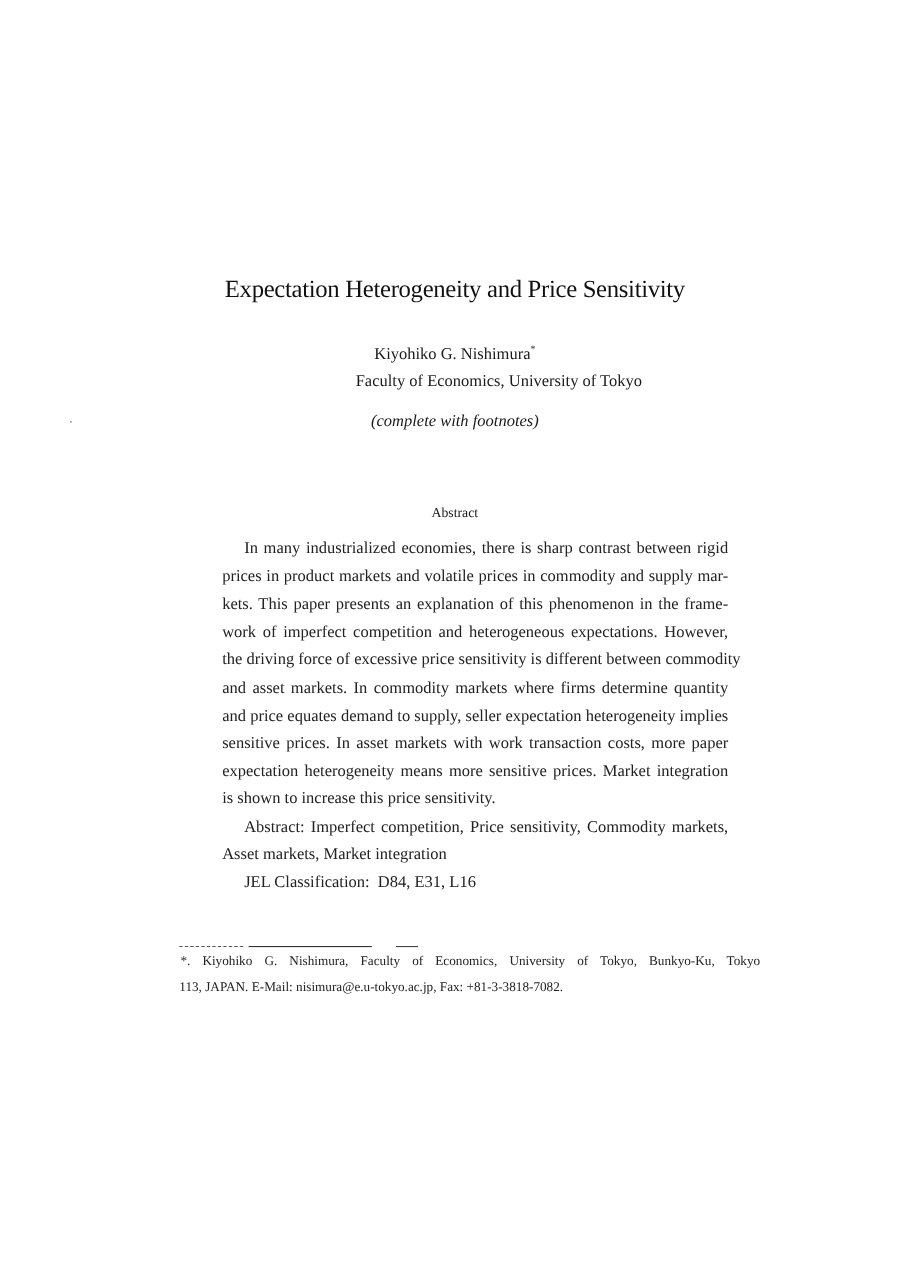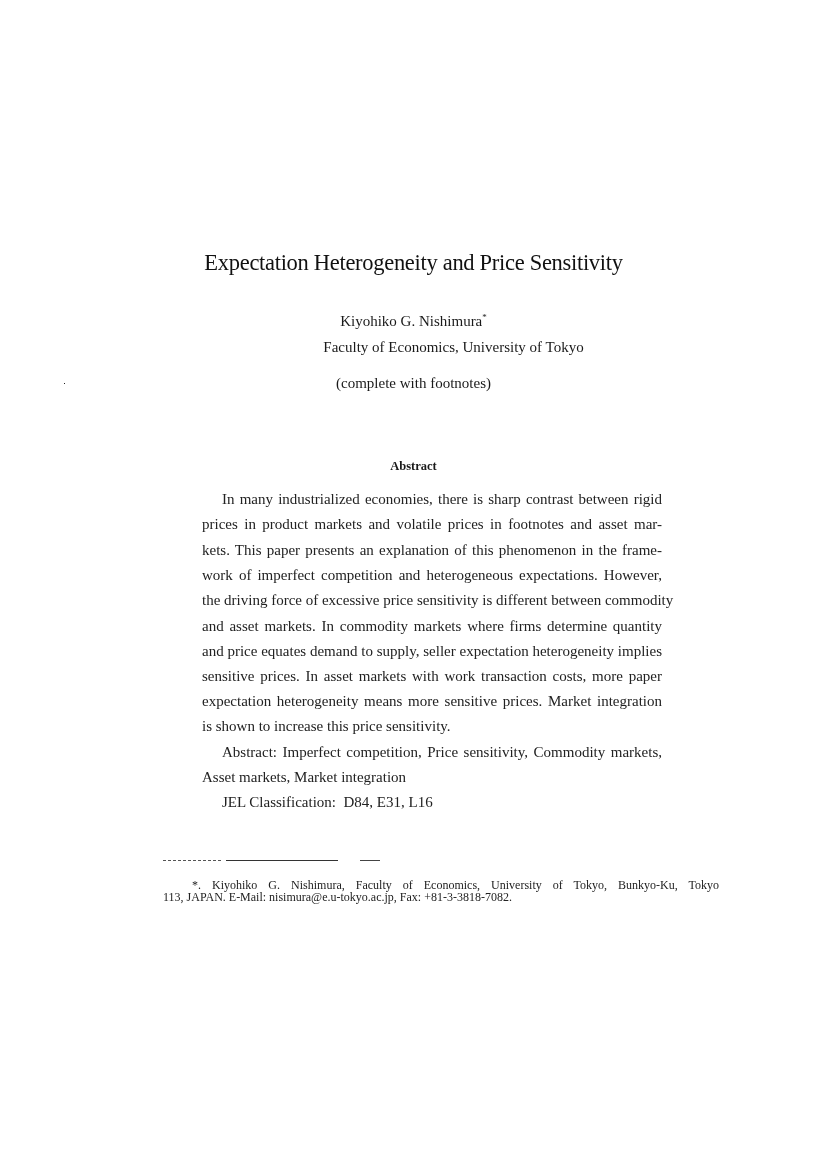--- a/index.html
+++ b/index.html
@@ -10,24 +10,24 @@
     }
     .abs { position: absolute; }
     .center { text-align: center; left: 0; width: 827px; }
     #title {
       top: 250px; font-size: 22.5px; letter-spacing: -0.3px; color: #111;
       font-family: "Liberation Serif", "DejaVu Serif", serif;
     }
     #author { top: 312px; font-size: 15px; font-family: "Liberation Serif", serif; }
     #author sup { font-size: 9px; vertical-align: 6px; }
     #affiliation { top: 339px; font-size: 15px; font-family: "Liberation Serif", serif; padding-left: 40px; }
-    #note { top: 375px; font-size: 15px; font-family: "Liberation Serif", serif; }
+    #note { top: 375px; font-size: 15px; font-family: "Liberation Serif", serif; font-style: italic; }
     #stray-dot { top: 383px; left: 64px; width: 1px; height: 1px; background: #222; }
     #abstract-heading {
-      top: 459px; font-size: 12.5px; font-weight: bold;
+      top: 459px; font-size: 12.5px; font-weight: normal;
       font-family: "Liberation Serif", serif;
       text-align: center;
     }
     .line {
       position: absolute; left: 202px; width: 460px;
       font-size: 15px; line-height: 16px; height: 16px;
       font-family: "Liberation Serif", "DejaVu Serif", serif;
       color: #222;
       text-align: justify; text-align-last: justify; white-space: nowrap;
     }
@@ -38,40 +38,40 @@
       width: 58px; border-top: 1px dashed #555; }
     .footrule-b { position: absolute; top: 860px; left: 226px; height: 1px;
       width: 112px; background: #333; }
     .footrule-c { position: absolute; top: 860px; left: 360px; height: 1px;
       width: 20px; background: #444; }
     .foot {
       position: absolute; left: 163px; width: 540px;
       font-size: 12px; line-height: 16px; height: 16px; white-space: nowrap;
       font-family: "Liberation Serif", serif; color: #222;
     }
-    .foot.first { left: 192px; width: 527px; text-align: justify; text-align-last: justify; margin-top: 12px; }
+    .foot.first { left: 164px; width: 527px; text-align: justify; text-align-last: justify; }
   </style>
 </head>
 <body>
 
 <div id="title" class="abs center">Expectation Heterogeneity and Price Sensitivity</div>
 
 <div id="author" class="abs center"><span>Kiyohiko G. Nishimura</span><sup>*</sup></div>
 
 <div id="affiliation" class="abs center">Faculty of Economics, University of Tokyo</div>
 
 <div id="note" class="abs center">(complete with footnotes)</div>
 
 <div id="stray-dot" class="abs"></div>
 
 <div id="abstract-heading" class="abs center">Abstract</div>
 
 <div>
   <div class="line indent" style="top:491px">In many industrialized economies, there is sharp contrast between rigid</div>
-  <div class="line" style="top:516px">prices in product markets and volatile prices in footnotes and asset mar-</div>
+  <div class="line" style="top:516px">prices in product markets and volatile prices in commodity and supply mar-</div>
   <div class="line" style="top:542px">kets. This paper presents an explanation of this phenomenon in the frame-</div>
   <div class="line" style="top:567px">work of imperfect competition and heterogeneous expectations. However,</div>
   <div class="line" style="top:592px">the driving force of excessive price sensitivity is different between commodity</div>
   <div class="line" style="top:618px">and asset markets. In commodity markets where firms determine quantity</div>
   <div class="line" style="top:643px"><span>and price equates demand to supply, </span><span class="it">seller</span><span> expectation heterogeneity implies</span></div>
   <div class="line" style="top:668px"><span>sensitive prices. In asset markets with work transaction costs, more </span><span class="it">paper</span></div>
   <div class="line" style="top:693px">expectation heterogeneity means more sensitive prices. Market integration</div>
   <div class="line last" style="top:718px">is shown to increase this price sensitivity.</div>
 </div>
 

